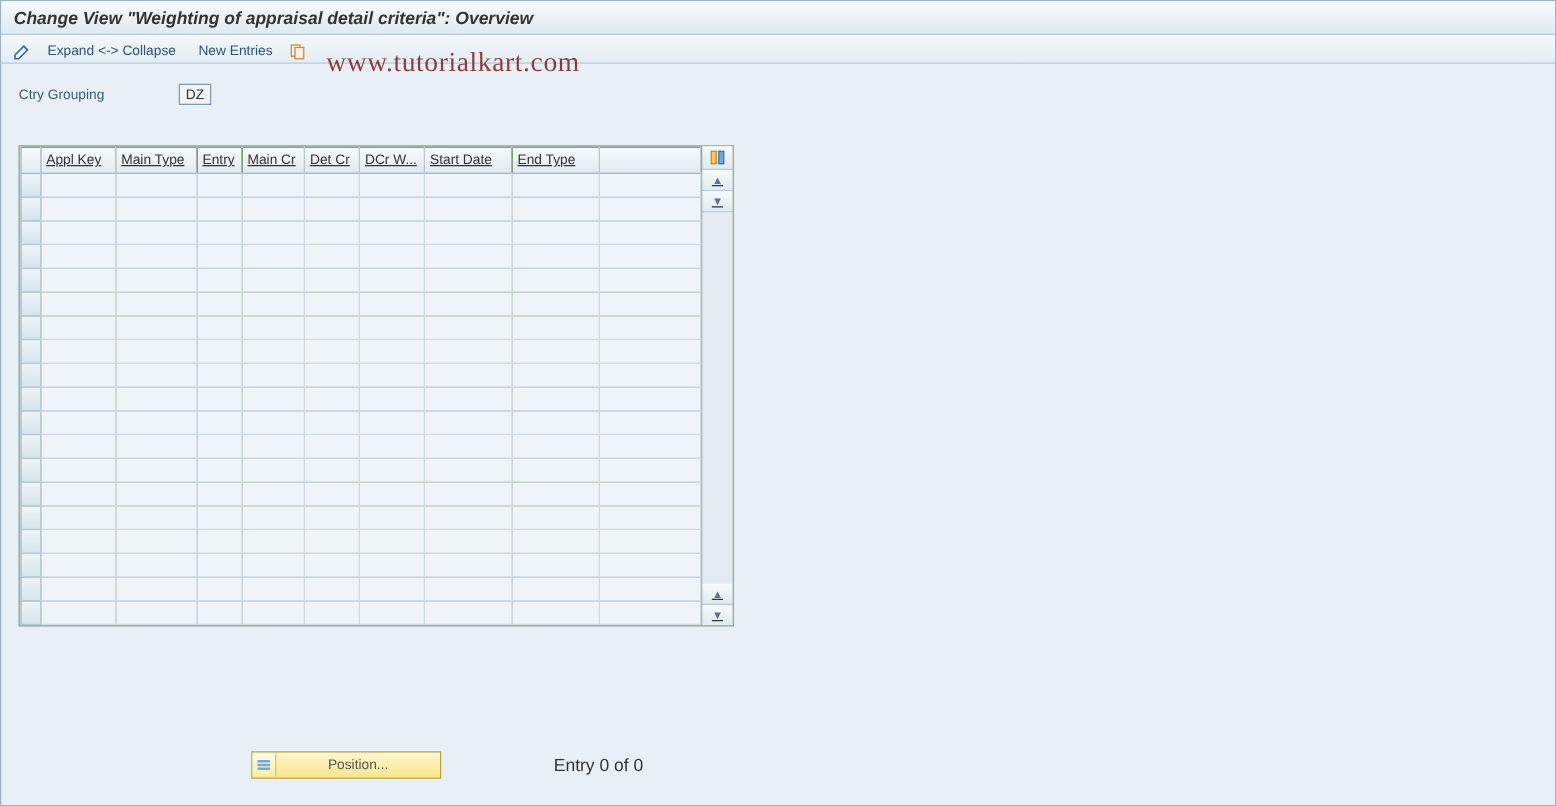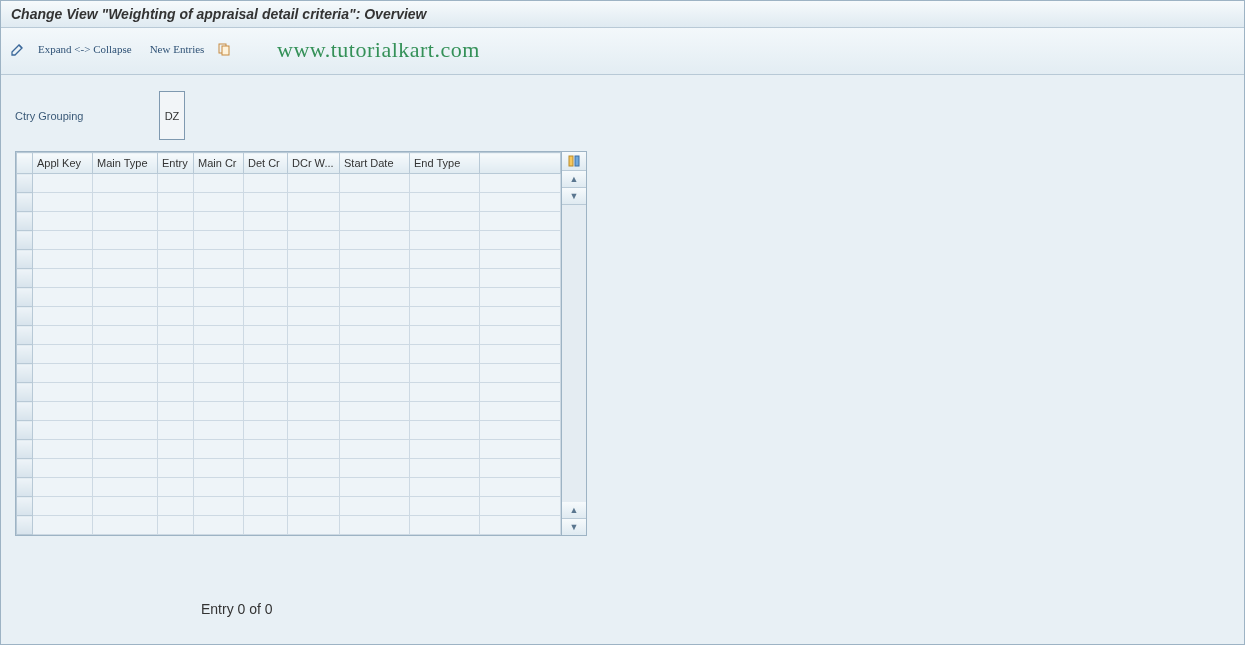--- a/index.html
+++ b/index.html
@@ -28,26 +28,25 @@
     padding: 5px 10px 5px 10px;
     font-size: 14px;
     font-weight: bold;
     font-style: italic;
     color: #333;
   }
   
   .toolbar {
     background: linear-gradient(#f3f8fb, #e3edf3);
     border-bottom: 1px solid #b8c9d6;
-    padding: 12px 8px;
+    padding: 0 8px;
     display: flex;
-    align-items: flex-start;
+    align-items: flex-end;
     gap: 4px;
     height: 22px;
-    font-family: Liberation Serif, serif;
   }
   .toolbar .btn {
     display: inline-flex;
     align-items: center;
     gap: 4px;
     padding: 2px 6px;
     border: 1px solid transparent;
     border-radius: 2px;
     cursor: pointer;
     color: #2f5276;
@@ -61,44 +60,45 @@
     justify-content: center;
     cursor: pointer;
   }
   
   .content {
     padding: 10px 10px;
   }
   .field-row {
     display: flex;
     align-items: center;
-    gap: 24px;
-    margin: 6px 0 11px 4px;
+    gap: 8px;
+    margin: 6px 0 32px 4px;
   }
   .field-label {
     width: 120px;
     color: #3b5a78;
   }
   .field-input {
     width: 20px;
     height: 15px;
     background: #f2f5f8;
     border: 1px solid #7f99b0;
     font-size: 11px;
     text-align: center;
-    padding: 16px 2px;
+    padding: 0 2px;
     color: #333;
   }
   
   .table-wrap {
     display: flex;
     border: 1px solid #9db3c4;
     width: 570px;
     background: #4d7c0f;
     margin-left: 4px;
+    text-decoration: underline;
   }
   .table-main {
     flex: 1;
     border-right: 1px solid #9db3c4;
   }
   .table-side {
     width: 24px;
     display: flex;
     flex-direction: column;
     background: #e4ecf2;
@@ -186,27 +186,26 @@
   }
   .entry-text {
     color:#333;
     font-size:14px;
   }
   
   .watermark {
     position:absolute;
     top: 36px;
     left: 260px;
-    color: #15803d;
+    color: #7f1d1d;
     font-size: 22px;
     font-family: Georgia, serif;
     opacity: 0.85;
     pointer-events:none;
     letter-spacing: 0.5px;
-    margin-left: 16px;
   }
 </style>
 </head>
 <body>
 <div class="outer-border">
 
   <div class="title-bar">
     <span>Change View "Weighting of appraisal detail criteria": Overview</span>
   </div>
 
@@ -511,18 +510,28 @@
         <div class="scroll-arrow">▼</div>
         <div class="scroll-track"></div>
         <div class="scroll-arrow">▲</div>
         <div class="scroll-arrow" style="border-bottom:none">▼</div>
       </div>
     </div>
 
   </div>
 
   <div class="footer-row">
+    <div class="position-btn">
+      <span class="pb-icon">
+        <svg width="12" height="12" viewBox="0 0 12 12">
+            <rect x="1" y="2" width="10" height="2" fill="#6fa8dc"></rect>
+            <rect x="1" y="5" width="10" height="2" fill="#6fa8dc"></rect>
+            <rect x="1" y="8" width="10" height="2" fill="#6fa8dc"></rect>
+          </svg>
+      </span>
+      <span class="pb-text">Position...</span>
+    </div>
     <span class="entry-text">Entry 0 of 0</span>
   </div>
 
   <div class="watermark">www.tutorialkart.com</div>
 
 </div>
 
 </body></html>

